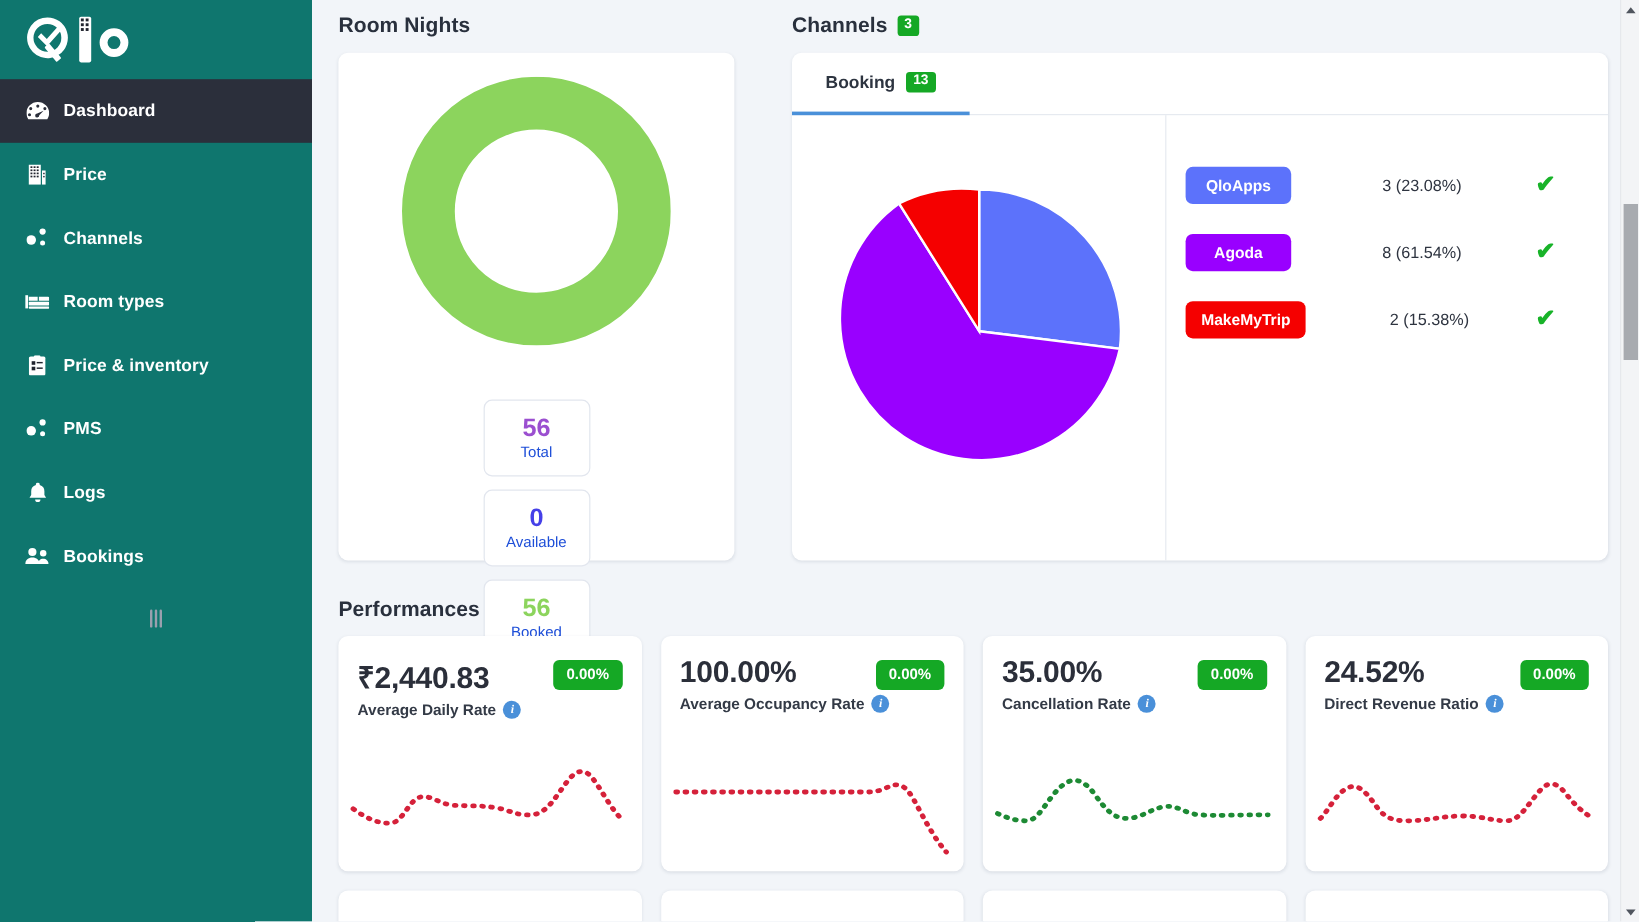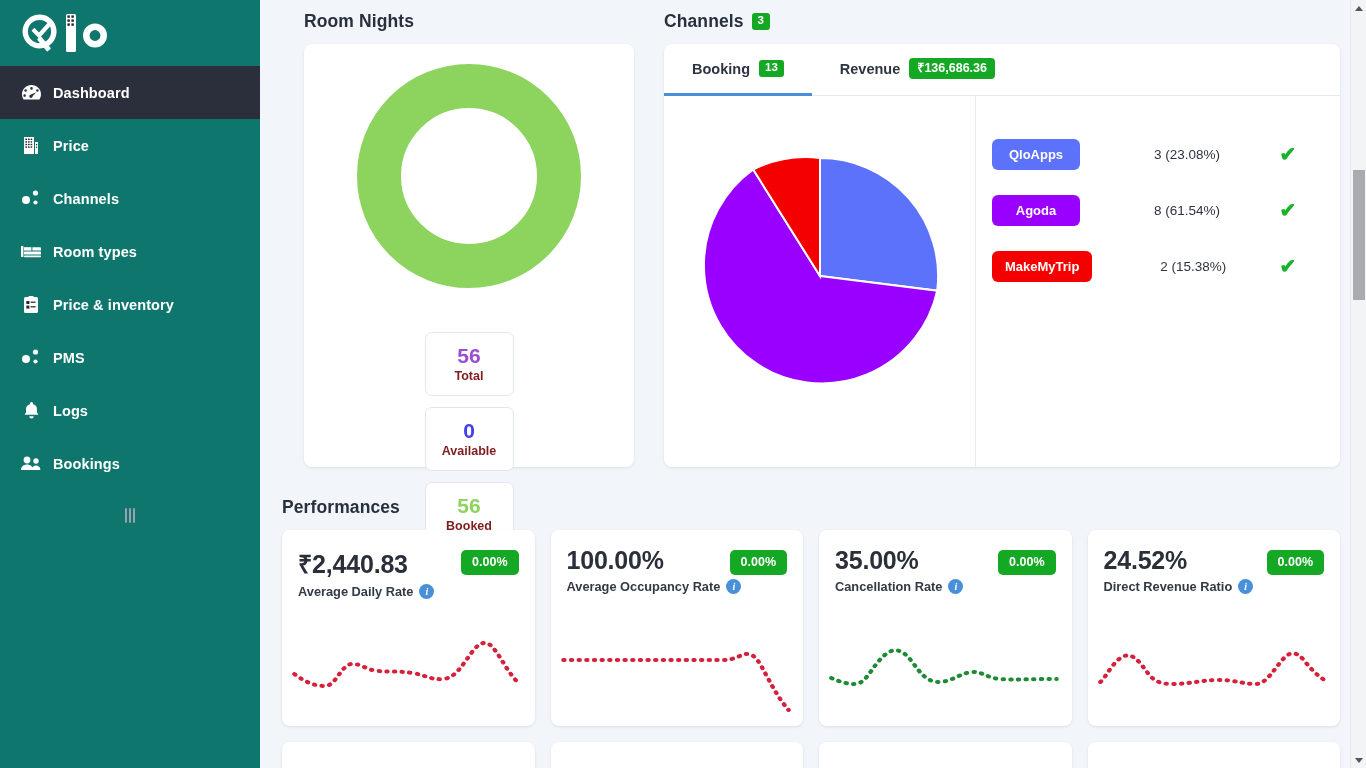--- a/index.html
+++ b/index.html
@@ -61,21 +61,21 @@
 
   
   .main {
     flex: 1 1 auto;
     height: 768px;
     background: #f2f5f9;
     padding: 0 26px 0 22px;
     position: relative;
     overflow: hidden;
   }
-  .row-top { display: flex; gap: 30px; padding-top: 11px; margin-left: 22px; }
+  .row-top { display: flex; gap: 48px; padding-top: 11px; }
   .col-left { width: 330px; flex: 0 0 330px; }
   .col-right { flex: 1 1 auto; }
 
   .section-title {
     font-size: 17.5px;
     font-weight: bold;
     color: #29303d;
     display: flex; align-items: center; gap: 8px;
     margin-bottom: 12px;
     letter-spacing: .1px;
@@ -105,21 +105,21 @@
   .stat-box {
     width: 89px; height: 64px;
     border: 1px solid #e2e6ee;
     border-radius: 7px;
     display: flex; flex-direction: column;
     align-items: center; justify-content: center;
     gap: 2px;
     background: #fff;
   }
   .stat-num { font-size: 21px; font-weight: bold; line-height: 1.05; }
-  .stat-label { font-size: 12.5px; font-weight: bold; color: #7f1d1d; }
+  .stat-label { font-size: 12.5px; font-weight: normal; color: #1d4ed8; }
 
   
   .ch-card { height: 423px; display: flex; flex-direction: column; }
   .tabs {
     display: flex; align-items: flex-end;
     height: 52px;
     border-bottom: 1px solid #e6eaf0;
     padding: 0 0 0 0;
   }
   .tab {
@@ -413,24 +413,20 @@
           <span class="badge-green">3</span>
         </h2>
 
         <div class="card ch-card">
 
           <div class="tabs">
             <div class="tab active">
               <span>Booking</span>
               <span class="badge-green">13</span>
             </div>
-            <div class="tab">
-              <span>Revenue</span>
-              <span class="badge-green big">₹136,686.36</span>
-            </div>
           </div>
 
           <div class="ch-body">
             <div class="pie-col">
               <svg width="240" height="240" viewBox="0 0 240 240">
 
                 <path d="M120 120 L120 2 A118 118 0 0 1 237.2 134.7 Z" fill="#5c72fb" stroke="#ffffff" stroke-width="2"></path>
 
                 <path d="M120 120 L237.2 134.7 A118 118 0 1 1 53.2 13.5 Z" fill="#9900ff" stroke="#ffffff" stroke-width="2"></path>
 

